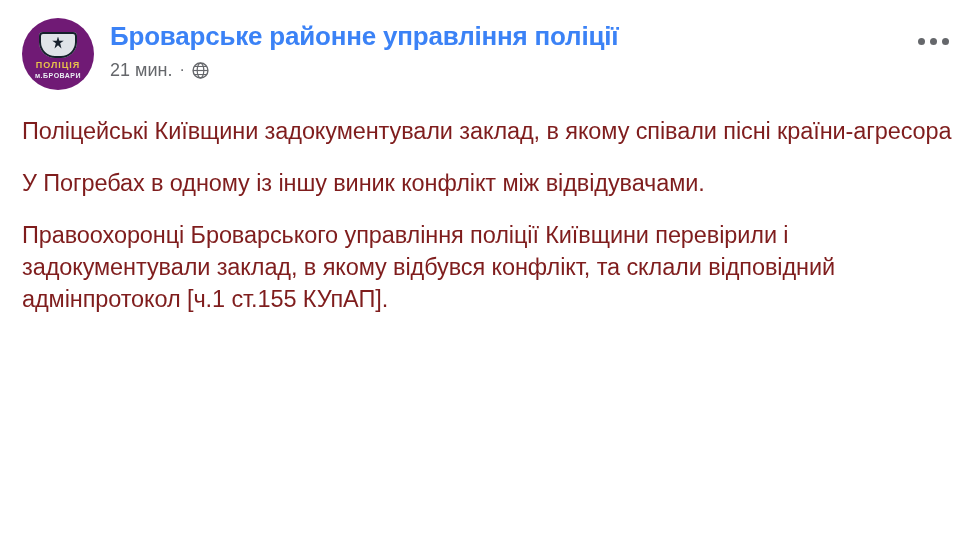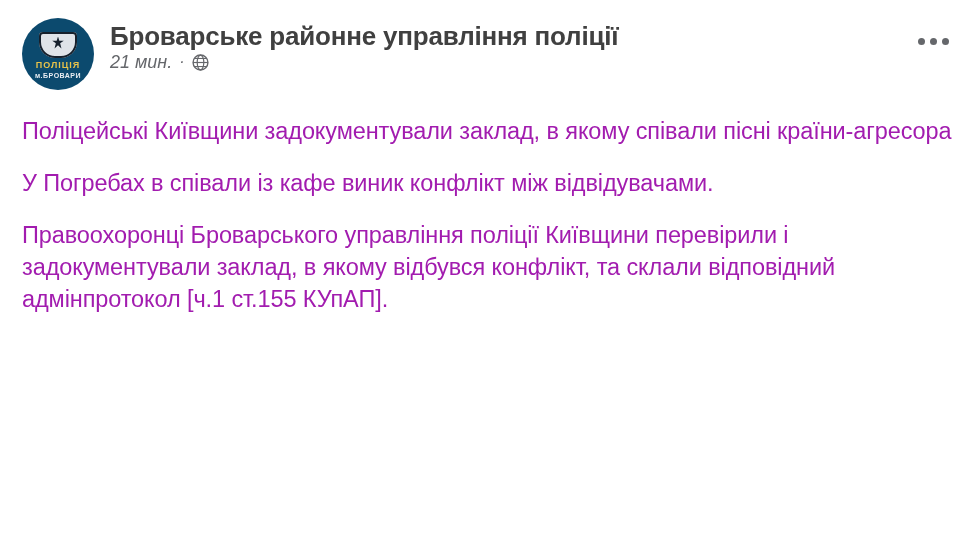--- a/index.html
+++ b/index.html
@@ -25,21 +25,21 @@
   .post-header {
     display: flex;
     align-items: flex-start;
     position: relative;
     min-height: 74px;
   }
   .avatar {
     width: 72px;
     height: 72px;
     border-radius: 50%;
-    background: #0c4a6e;
+    background: #701a75;
     flex: 0 0 72px;
     position: relative;
     overflow: hidden;
     display: flex;
     flex-direction: column;
     align-items: center;
     justify-content: center;
   }
   .avatar-emblem {
     width: 38px;
@@ -80,30 +80,30 @@
   .header-text {
     margin-left: 16px;
     padding-top: 4px;
     display: flex;
     flex-direction: column;
     justify-content: center;
   }
   .page-name {
     font-size: 26px;
     font-weight: bold;
-    color: #404040;
+    color: #3b82f6;
     line-height: 1.15;
     letter-spacing: -0.2px;
   }
   .meta-row {
     display: flex;
     align-items: center;
+    margin-top: 8px;
     color: #65676b;
     font-size: 18px;
-    font-style: italic;
   }
   .timestamp {
     color: #65676b;
     font-size: 18px;
   }
   .meta-dot {
     margin: 0 7px;
     color: #65676b;
     font-size: 16px;
     line-height: 1;
@@ -129,21 +129,21 @@
     border-radius: 50%;
     background: #65676b;
     display: block;
   }
   .post-body {
     margin-top: 24px;
   }
   .para {
     font-size: 23.5px;
     line-height: 1.36;
-    color: #a21caf;
+    color: #7f1d1d;
     margin: 0 0 20px 0;
     letter-spacing: -0.1px;
     max-width: 938px;
   }
   .para:last-child {
     margin-bottom: 13px;
   }
 </style>
 </head>
 <body>
@@ -178,17 +178,17 @@
     <div class="menu-dots">
       <span></span>
       <span></span>
       <span></span>
     </div>
 
   </div>
 
   <div class="post-body">
     <p class="para">Поліцейські Київщини задокументували заклад, в якому співали пісні країни-агресора</p>
-    <p class="para">У Погребах в співали із кафе виник конфлікт між відвідувачами.</p>
+    <p class="para">У Погребах в одному із іншу виник конфлікт між відвідувачами.</p>
     <p class="para">Правоохоронці Броварського управління поліції Київщини перевірили і задокументували заклад, в якому відбувся конфлікт, та склали відповідний адмінпротокол [ч.1 ст.155 КУпАП].</p>
   </div>
 
 </div>
 
 </body></html>

